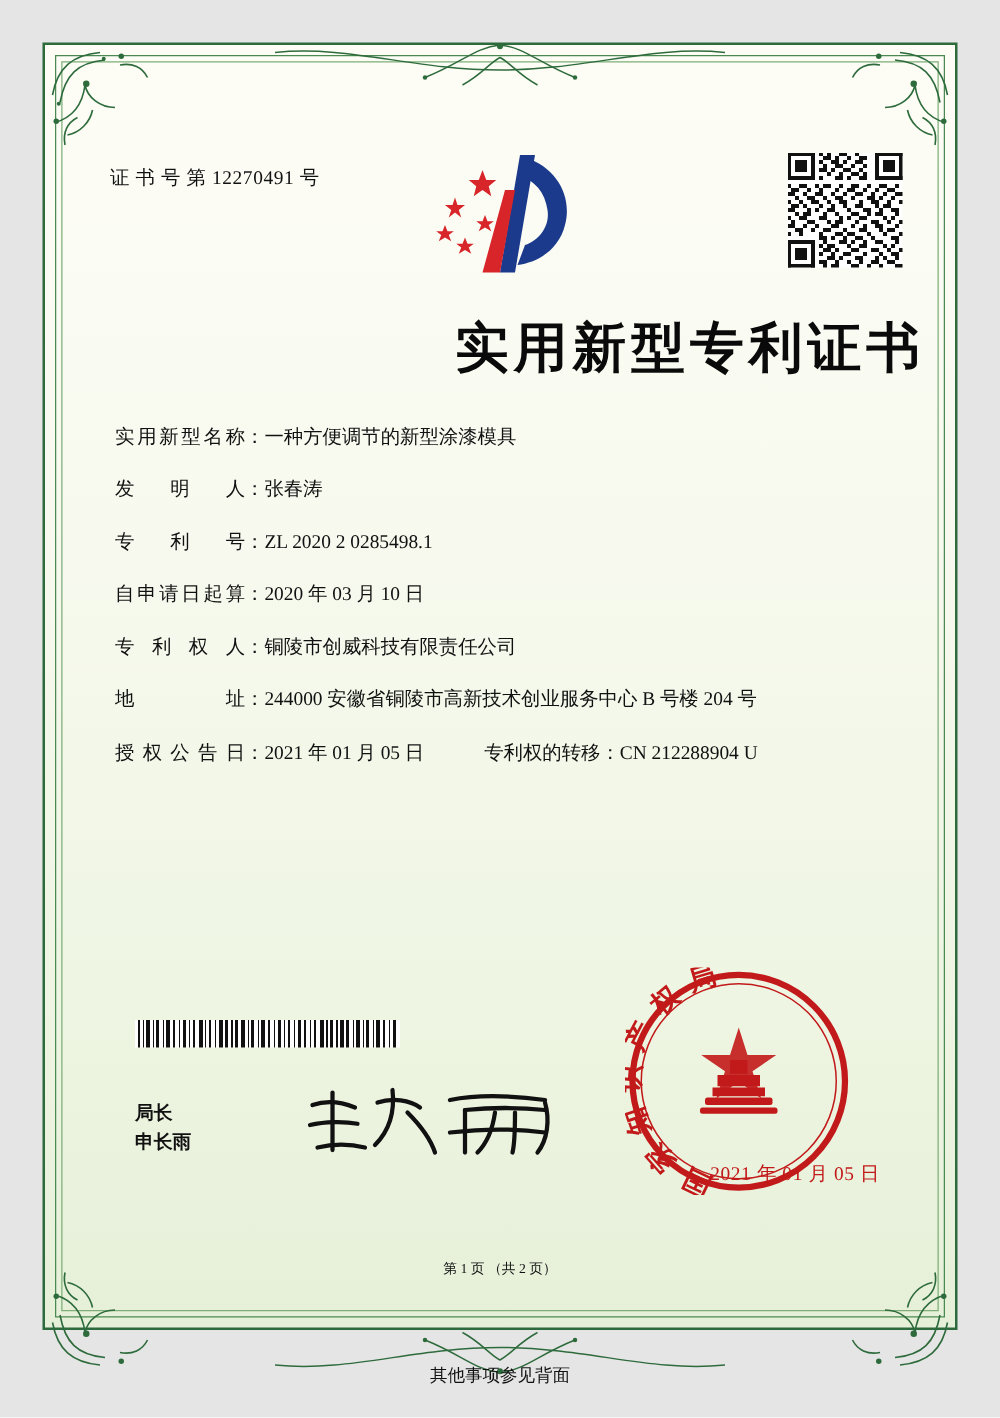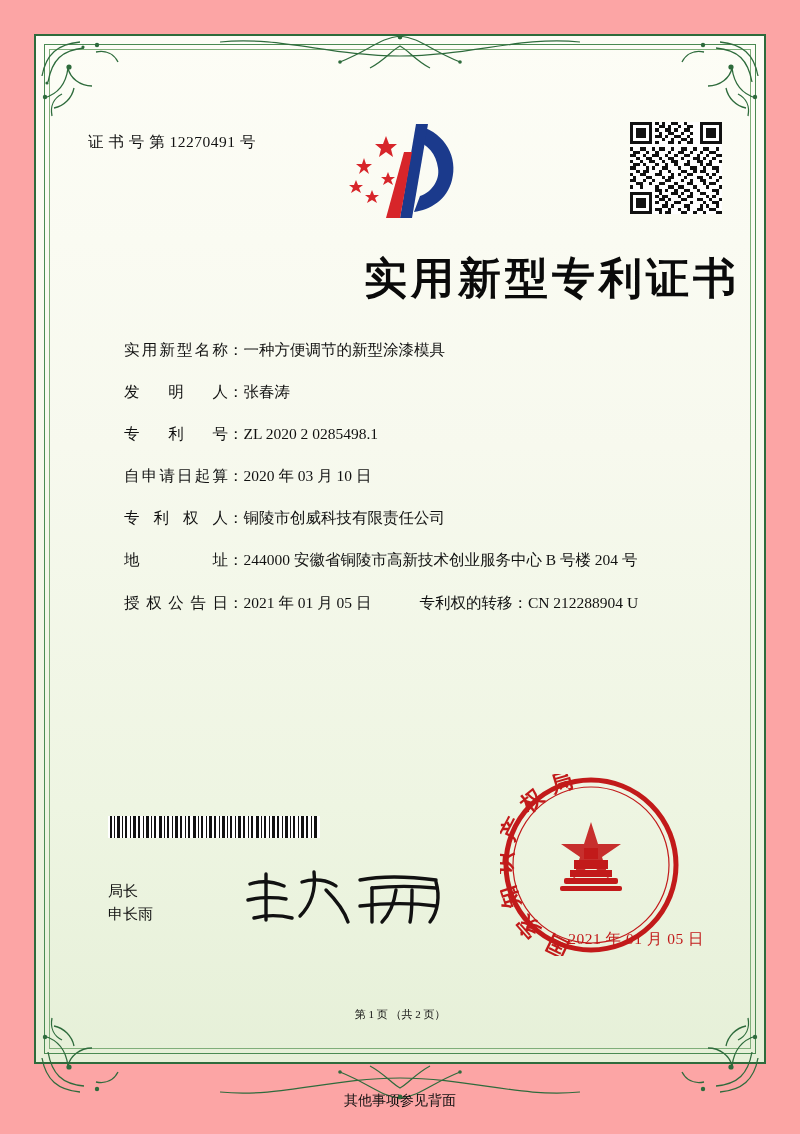--- a/index.html
+++ b/index.html
@@ -14,21 +14,21 @@
     color: #111;
     position: relative;
     overflow: hidden;
   }
 
   .page {
     position: absolute;
     left: 0; top: 0;
     width: 800px;
     height: 1134px;
-    background: #fca5a5;
+    background: #e5e5e5;
   }
 
   
   .border-outer {
     position: absolute;
     left: 34px; top: 34px;
     width: 732px; height: 1030px;
     border: 2.5px solid #2e6b3c;
     box-sizing: border-box;
     background:
@@ -114,21 +114,20 @@
     font-weight: bold;
     letter-spacing: 4px;
     font-family: "DejaVu Serif", "Liberation Serif", serif;
     color: #0a0a0a;
   }
 
   .fields {
     position: absolute;
     left: 32px; top: 281px;
     width: 620px;
-    margin-left: 32px;
   }
   .field-row {
     display: block;
     font-size: 15.5px;
     line-height: 1.2;
     margin-bottom: 23.5px;
     white-space: nowrap;
     color: #111;
   }
   .fl {
@@ -160,20 +159,21 @@
     left: 48px; bottom: 200px;
     width: 212px; height: 22px;
   }
 
   .sign-block {
     position: absolute;
     left: 48px; bottom: 112px;
     font-size: 15px;
     line-height: 23px;
     color: #111;
+    font-weight: bold;
   }
 
   .signature {
     position: absolute;
     left: 180px; bottom: 108px;
     width: 240px; height: 64px;
   }
 
   .seal {
     position: absolute;

